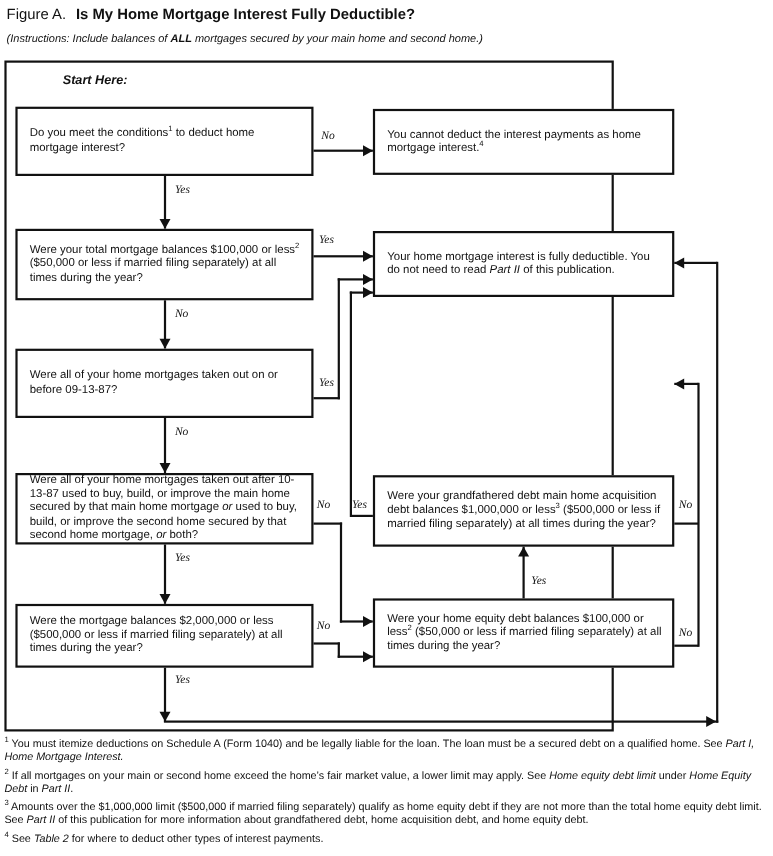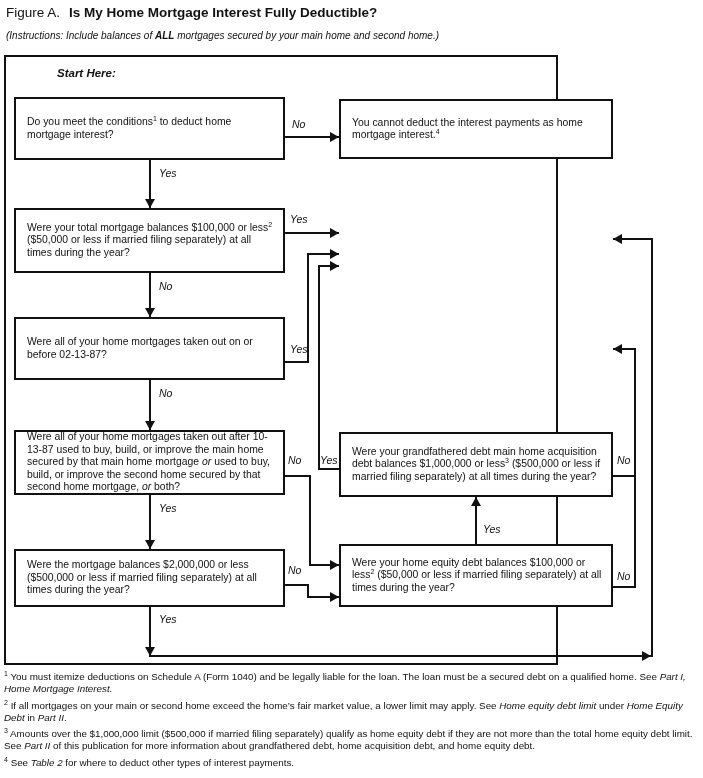--- a/index.html
+++ b/index.html
@@ -17,21 +17,21 @@
     position:absolute; left:4px; top:55px; width:554px; height:610px;
     border:2px solid #111;
   }
   .start-here { position:absolute; left:51px; top:10px; font-size:11.5px; font-weight:bold; font-style:italic; }
   .fbox {
     position:absolute; border:2px solid #111; background:#fff;
     display:flex; align-items:center;
     font-size:10.4px; line-height:12.4px; padding:2px 8px 2px 11px;
   }
   sup { font-size:7px; line-height:0; vertical-align:super; }
-  .lbl { position:absolute; font-size:10.5px; font-style:italic; white-space:nowrap; }
+  .lbl { position:absolute; font-size:10.5px; font-style:italic; white-space:nowrap;font-family:Liberation Serif, serif; }
   .ln { position:absolute; background:#111; }
   .ar { position:absolute; width:0; height:0; }
   .ar-r { border-top:5px solid transparent; border-bottom:5px solid transparent; border-left:9px solid #111; }
   .ar-l { border-top:5px solid transparent; border-bottom:5px solid transparent; border-right:9px solid #111; }
   .ar-d { border-left:5px solid transparent; border-right:5px solid transparent; border-top:9px solid #111; }
   .ar-u { border-left:5px solid transparent; border-right:5px solid transparent; border-bottom:9px solid #111; }
   .fnotes { position:absolute; left:4px; top:671px; width:695px; font-size:9.8px; line-height:12.3px; }
   .fnotes p { margin:0 0 4px 0; }
 </style>
 </head>
@@ -59,30 +59,33 @@
     <div class="ar ar-r" style="left:324px;top:75px"></div>
     <span class="lbl" style="left:286px;top:61px">No</span>
 
     <div class="ln" style="left:143px;top:103px;width:2px;height:48px"></div>
     <div class="ar ar-d" style="left:139px;top:142px"></div>
     <span class="lbl" style="left:153px;top:110px">Yes</span>
 
     <div class="fbox" style="left:8px;top:151px;width:271px;height:65px">
       <div><span>Were your total mortgage balances $100,000 or less</span><sup>2</sup><span> ($50,000 or less if married filing separately) at all times during the year?</span></div>
     </div>
+    <div class="fbox" style="left:333px;top:153px;width:274px;height:60px">
+      <div><span>Your home mortgage interest is fully deductible. You do not need to read </span><span style="font-style: italic;">Part II</span><span> of this publication.</span></div>
+    </div>
     <div class="ln" style="left:279px;top:175px;width:54px;height:2px"></div>
     <div class="ar ar-r" style="left:324px;top:171px"></div>
     <span class="lbl" style="left:284px;top:156px">Yes</span>
 
     <div class="ln" style="left:143px;top:216px;width:2px;height:44px"></div>
     <div class="ar ar-d" style="left:139px;top:251px"></div>
     <span class="lbl" style="left:153px;top:223px">No</span>
 
     <div class="fbox" style="left:8px;top:260px;width:271px;height:63px">
-      <div><span>Were all of your home mortgages taken out on or before 02-13-87?</span></div>
+      <div><span>Were all of your home mortgages taken out on or before 09-13-87?</span></div>
     </div>
 
     <div class="ln" style="left:279px;top:304px;width:24px;height:2px"></div>
     <div class="ln" style="left:301px;top:196px;width:2px;height:110px"></div>
     <div class="ln" style="left:301px;top:196px;width:32px;height:2px"></div>
     <div class="ar ar-r" style="left:324px;top:192px"></div>
     <span class="lbl" style="left:284px;top:286px">Yes</span>
 
     <div class="ln" style="left:143px;top:323px;width:2px;height:50px"></div>
     <div class="ar ar-d" style="left:139px;top:364px"></div>

